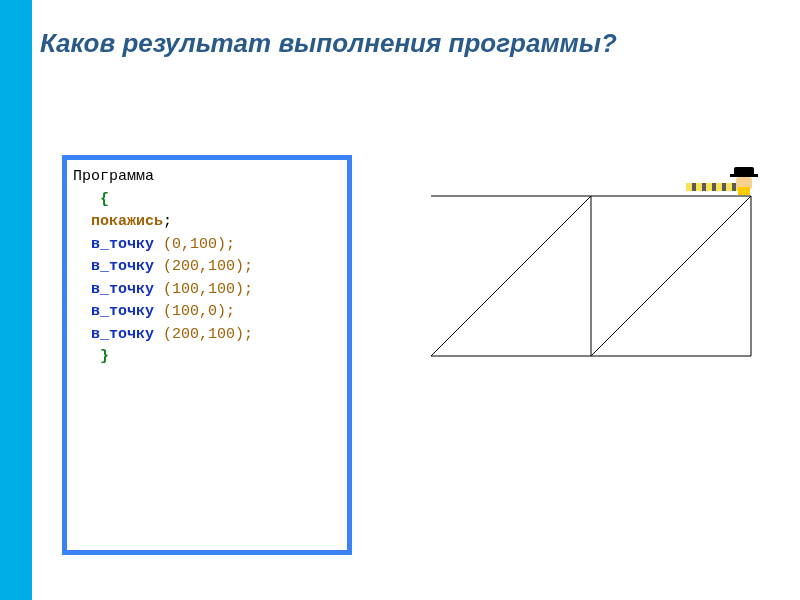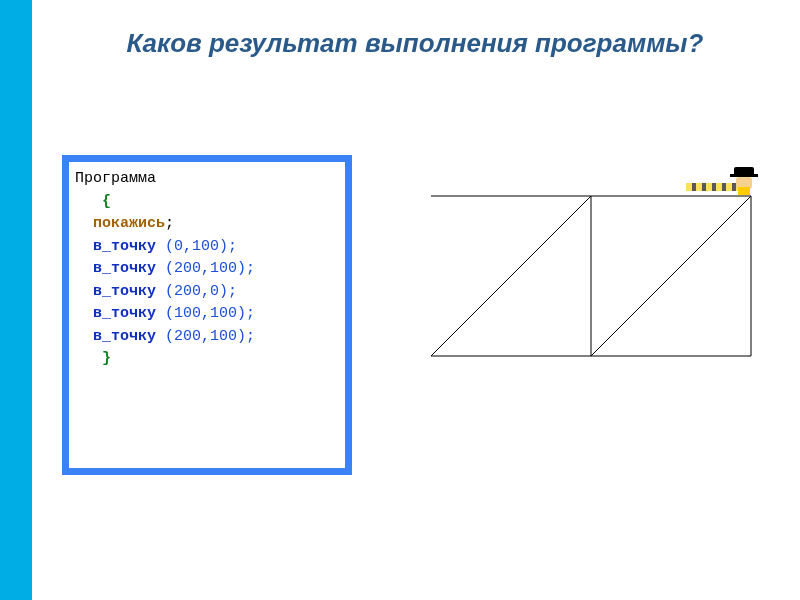--- a/index.html
+++ b/index.html
@@ -21,41 +21,40 @@
   }
   .title {
     position: absolute;
     top: 28px;
     left: 40px;
     right: 10px;
     font-size: 26px;
     font-weight: bold;
     font-style: italic;
     color: #2a5a8a;
-    text-align: center;
   }
   .code-box {
     position: absolute;
     left: 62px;
     top: 155px;
     width: 290px;
-    height: 320px;
-    border: 7px solid #3b82f6;
+    height: 400px;
+    border: 5px solid #3b82f6;
     background: #fff;
     padding: 6px 6px;
     font-family: "Courier New", monospace;
     font-size: 15px;
     line-height: 1.5;
   }
   .code-box .line { white-space: pre; }
   .k-black  { color: #000; }
   .k-brown  { color: #a16207; font-weight: bold; }
   .k-blue   { color: #1030c0; font-weight: bold; }
   .k-green  { color: #108020; font-weight: bold; }
-  .k-args   { color: #1d4ed8; }
+  .k-args   { color: #a16207; }
 
   .drawing-area {
     position: absolute;
     left: 430px;
     top: 195px;
     width: 322px;
     height: 172px;
   }
   .drawing-area svg { display: block; }
   .character {
@@ -115,22 +114,22 @@
 <div class="left-stripe"></div>
 
 <div class="title">Каков результат выполнения программы?</div>
 
 <div class="code-box">
   <div class="line"><span class="k-black">Программа</span></div>
   <div class="line"><span class="k-green">   {</span></div>
   <div class="line"><span class="k-brown">  покажись</span><span class="k-black">;</span></div>
   <div class="line"><span class="k-blue">  в_точку</span><span class="k-args"> (0,100);</span></div>
   <div class="line"><span class="k-blue">  в_точку</span><span class="k-args"> (200,100);</span></div>
-  <div class="line"><span class="k-blue">  в_точку</span><span class="k-args"> (200,0);</span></div>
   <div class="line"><span class="k-blue">  в_точку</span><span class="k-args"> (100,100);</span></div>
+  <div class="line"><span class="k-blue">  в_точку</span><span class="k-args"> (100,0);</span></div>
   <div class="line"><span class="k-blue">  в_точку</span><span class="k-args"> (200,100);</span></div>
   <div class="line"><span class="k-green">   }</span></div>
 </div>
 
 <div class="drawing-area">
   <div class="crosswalk"></div>
   <div class="character">
     <div class="hat"></div>
     <div class="brim"></div>
     <div class="face"></div>

